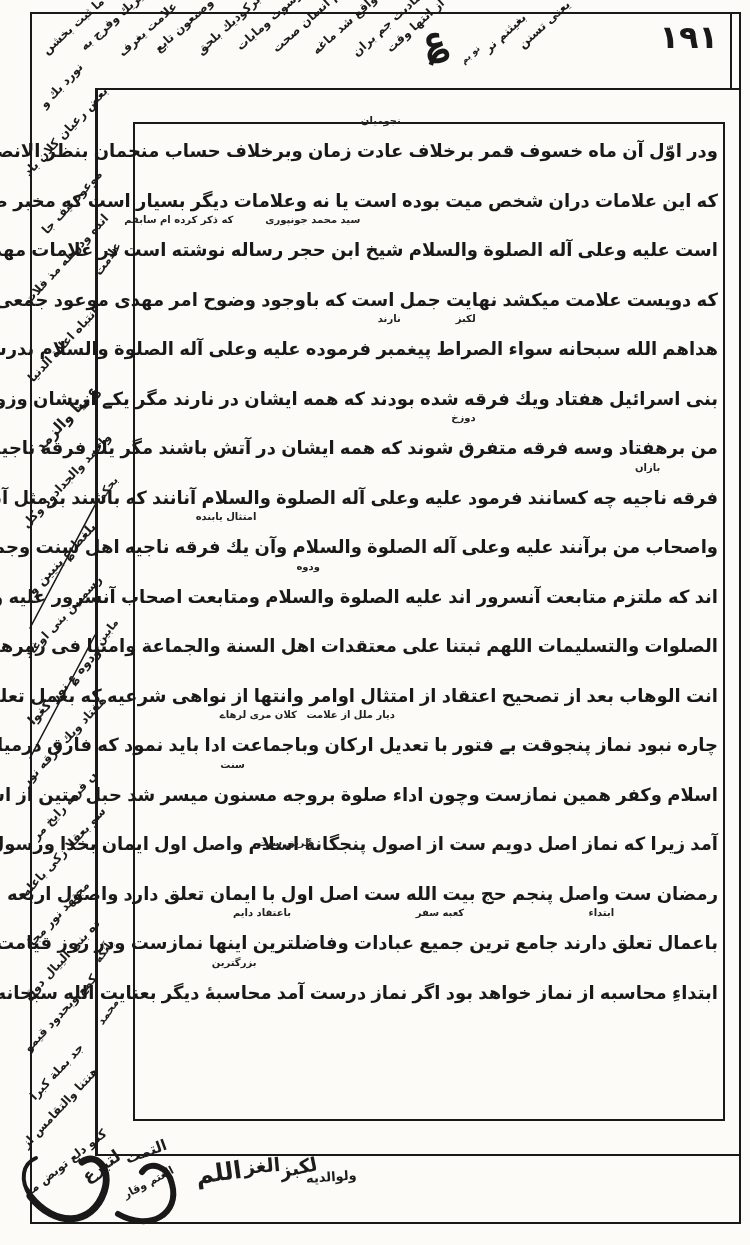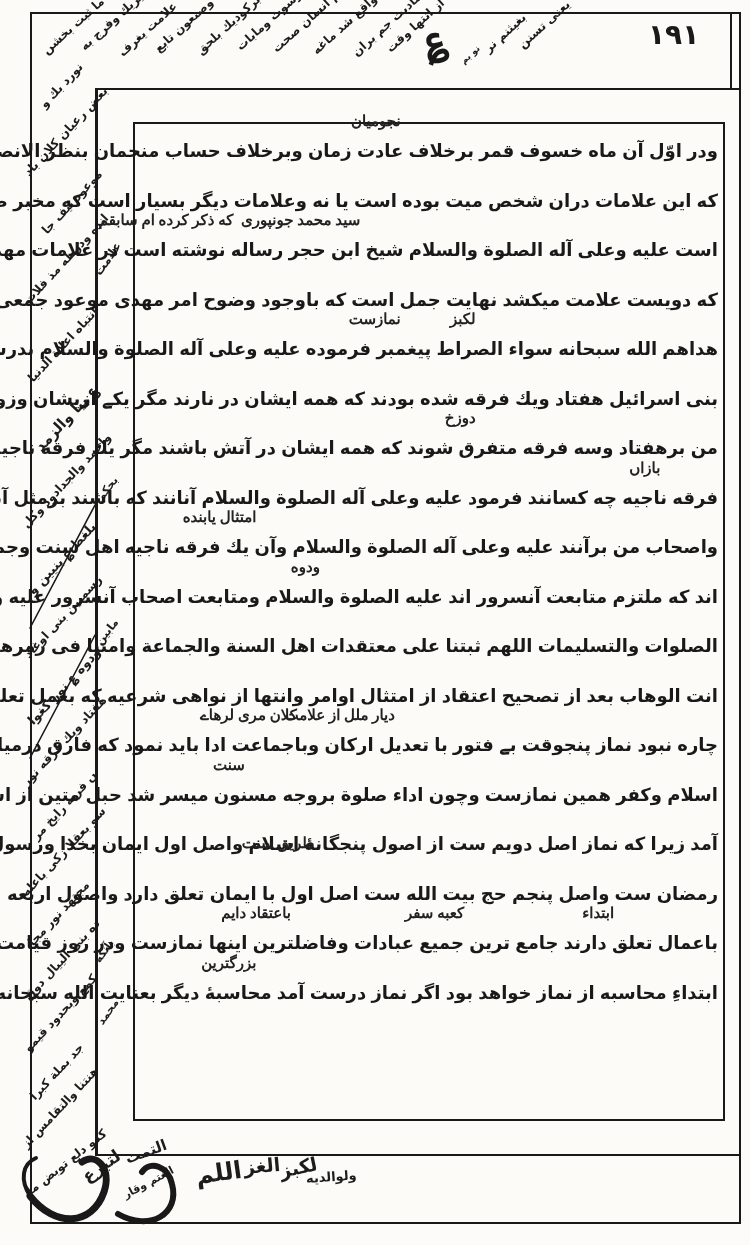--- a/index.html
+++ b/index.html
@@ -8,33 +8,33 @@
     background:#fcfbf7;color:#191919;
     font-family:"DejaVu Sans",sans-serif;
     direction:rtl;
   }
   
   .outer-border{position:absolute;left:30px;top:12px;width:707px;height:1208px;border:2.5px solid #191919;}
   .frame-outer{position:absolute;left:95px;top:88px;width:641px;height:1064px;border:2px solid #191919;border-left-width:3px;}
   .frame-inner{position:absolute;left:133px;top:122px;width:588px;height:995px;border:2px solid #191919;}
   .band-rule-right{position:absolute;left:730px;top:14px;width:2px;height:74px;background:#191919;}
   
-  .page-number{position:absolute;left:648px;top:18px;width:70px;text-align:left;
-    font-size:28px;font-weight:bold;letter-spacing:2px;}
+  .page-number{position:absolute;left:648px;top:18px;width:70px;text-align:right;
+    font-size:32px;font-weight:bold;letter-spacing:2px;}
   .collation-mark{position:absolute;left:424px;top:16px;font-size:38px;font-weight:bold;transform:rotate(-10deg);}
   
   .text-area{position:absolute;left:141px;top:126px;width:577px;height:990px;direction:rtl;}
   .line{
     position:relative;height:49.5px;line-height:49.5px;
     font-size:18px;font-weight:bold;letter-spacing:-0.4px;word-spacing:-1px;
     text-align:justify;text-align-last:justify;white-space:nowrap;overflow:visible;
   }
   .gloss{
-    position:absolute;top:-10px;font-size:15px;font-weight:600;line-height:10px;
-    letter-spacing:0;word-spacing:0;white-space:nowrap;color:#222;font-family:Liberation Serif, serif;
+    position:absolute;top:-10px;font-size:10px;font-weight:600;line-height:10px;
+    letter-spacing:0;word-spacing:0;white-space:nowrap;color:#222;
   }
   
   .note{position:absolute;white-space:nowrap;font-weight:bold;color:#1c1c1c;
     transform-origin:left center;line-height:1;}
   .top-note{font-size:12px;}
   .left-note{font-size:12px;}
   .gutter-note{font-size:11px;}
   .bottom-note{font-size:14px;}
   
   .overlay{position:absolute;left:0;top:0;width:750px;height:1245px;pointer-events:none;}
@@ -95,21 +95,21 @@
       <span class="note gutter-note" style="left: 98px; top: 638px; transform: rotate(-52deg);">مابين</span>
       <span class="note gutter-note" style="left: 97px; top: 956px; transform: rotate(-55deg);">بآنكه</span>
       <span class="note gutter-note" style="left: 100px; top: 1018px; transform: rotate(-55deg);">محمد</span>
     </div>
 
   <div class="text-area" id="main-text">
       <div class="line">ودر اوّل آن ماه خسوف قمر برخلاف عادت زمان وبرخلاف حساب منجمان بنظر الانصاف بايد ديد<span class="gloss" style="right: 55%;">نجوميان</span></div>
       <div class="line">كه اين علامات دران شخص ميت بوده است يا نه وعلامات ديگر بسيار است كه مخبر صادق فرموده</div>
       <div class="line">است عليه وعلى آله الصلوة والسلام شيخ ابن حجر رساله نوشته است در علامات مهدى منتظر<span class="gloss" style="right: 84%; margin-left: 36px;">كه ذكر كرده ام سابقم</span><span class="gloss" style="right: 62%;">سيد محمد جونپورى</span></div>
       <div class="line">كه دويست علامت ميكشد نهايت جمل است كه باوجود وضوح امر مهدى موعود جمعى در ضلالت مانده</div>
-      <div class="line">هداهم الله سبحانه سواء الصراط پيغمبر فرموده عليه وعلى آله الصلوة والسلام بدرستيكه<span class="gloss" style="right: 55%;">نمازست</span><span class="gloss" style="right: 42%;">لكبز</span></div>
+      <div class="line">هداهم الله سبحانه سواء الصراط پيغمبر فرموده عليه وعلى آله الصلوة والسلام بدرستيكه<span class="gloss" style="right: 55%;">نارند</span><span class="gloss" style="right: 42%;">لكبز</span></div>
       <div class="line">بنى اسرائيل هفتاد ويك فرقه شده بودند كه همه ايشان در نارند مگر يكے ازيشان وزودست كه امت</div>
       <div class="line">من برهفتاد وسه فرقه متفرق شوند كه همه ايشان در آتش باشند مگر يك فرقه ناجيه پرسيدند كه آن<span class="gloss" style="right: 42%;">دوزخ</span></div>
       <div class="line">فرقه ناجيه چه كسانند فرمود عليه وعلى آله الصلوة والسلام آنانند كه باشند برمثل آنچه من برآنم<span class="gloss" style="right: 10%;">بازاں</span></div>
       <div class="line">واصحاب من برآنند عليه وعلى آله الصلوة والسلام وآن يك فرقه ناجيه اهل سنت وجماعت<span class="gloss" style="right: 80%;">امتثال يابنده</span></div>
       <div class="line">اند كه ملتزم متابعت آنسرور اند عليه الصلوة والسلام ومتابعت اصحاب آنسرور عليه وعليهم<span class="gloss" style="right: 69%;">ودوه</span></div>
       <div class="line">الصلوات والتسليمات اللهم ثبتنا على معتقدات اهل السنة والجماعة وامتنا فى زمرهم</div>
       <div class="line">انت الوهاب بعد از تصحيح اعتقاد از امتثال اوامر وانتها از نواهى شرعيه كه بعمل تعلق دارد چيز</div>
       <div class="line">چاره نبود نماز پنجوقت بے فتور با تعديل اركان وباجماعت ادا بايد نمود كه فارق درميان<span class="gloss" style="right: 73%;">كلان مرى لرهاے</span><span class="gloss" style="right: 56%;">ديار ملل از علامت</span></div>
       <div class="line">اسلام وكفر همين نمازست وچون اداء صلوة بروجه مسنون ميسر شد حبل متين از اسلام بدست<span class="gloss" style="right: 82%;">سنت</span></div>
       <div class="line">آمد زيرا كه نماز اصل دويم ست از اصول پنجگانهٔ اسلام واصل اول ايمان بخدا ورسول اوست<span class="gloss" style="right: 70%; margin-top: 29px;">طريق سنت</span></div>

